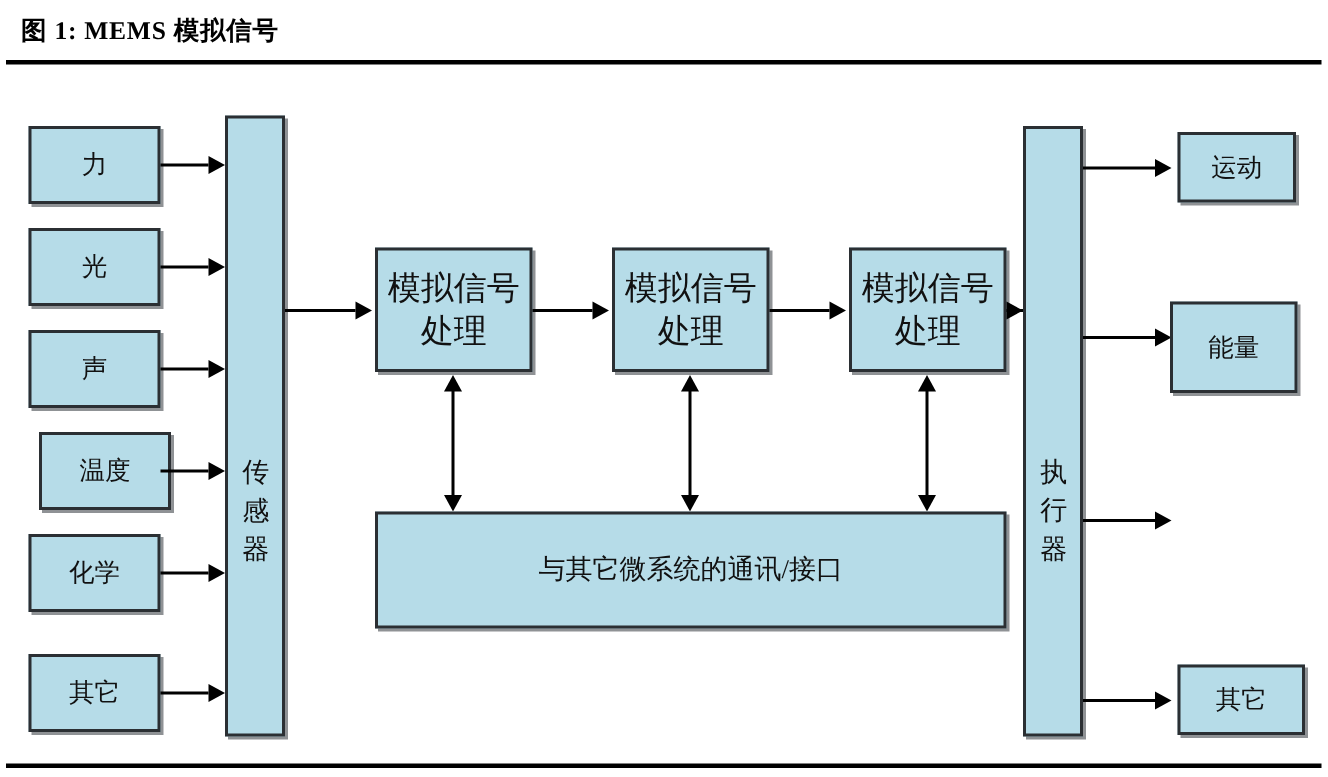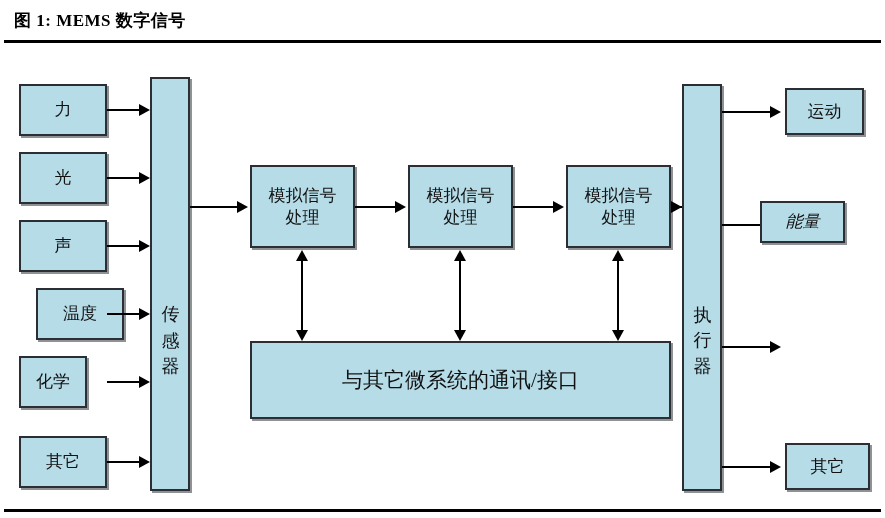--- a/index.html
+++ b/index.html
@@ -50,22 +50,22 @@
     align-items: center;
     justify-content: center;
     text-align: center;
     font-family: "Liberation Serif", "DejaVu Serif", serif;
     font-size: 17px;
     line-height: 1.28;
     color: #111111;
     user-select: none;
   }
   .node.small { font-size: 17px; }
-  .node.proc { font-size: 17px; }
-  .node.comm { font-size: 21px; }
+  .node.proc { font-size: 22px; }
+  .node.comm { font-size: 18px; }
 
   
   .node.vertical {
     writing-mode: vertical-rl;
     text-orientation: upright;
     letter-spacing: 26px;
     font-size: 18px;
     padding-top: 92px;
   }
   .node.vertical.actuator {
@@ -100,29 +100,29 @@
     border-left: 6px solid transparent;
     border-right: 6px solid transparent;
     border-top: 11px solid #000000;
   }
 </style>
 </head>
 <body>
 
 <div id="page">
 
-  <div class="caption">图 1: MEMS 数字信号</div>
+  <div class="caption">图 1: MEMS 模拟信号</div>
   <div class="rule rule-top"></div>
   <div class="rule rule-bottom"></div>
 
   <div class="node small" style="left:19px; top:84px; width:88px; height:52px;">力</div>
   <div class="node small" style="left:19px; top:152px; width:88px; height:52px;">光</div>
   <div class="node small" style="left:19px; top:220px; width:88px; height:52px;">声</div>
-  <div class="node small" style="left:36px; top:288px; width:88px; height:52px;">温度</div>
-  <div class="node small" style="left:19px; top:356px; width:68px; height:52px;text-align:right;">化学</div>
+  <div class="node small" style="left:26px; top:288px; width:88px; height:52px;">温度</div>
+  <div class="node small" style="left:19px; top:356px; width:88px; height:52px;text-align:right;">化学</div>
   <div class="node small" style="left:19px; top:436px; width:88px; height:52px;">其它</div>
 
   <div class="conn h-line" style="left:107px; top:109px; width:32px;"></div>
   <div class="arrow-r" style="left:139px; top:104px;"></div>
 
   <div class="conn h-line" style="left:107px; top:177px; width:32px;"></div>
   <div class="arrow-r" style="left:139px; top:172px;"></div>
 
   <div class="conn h-line" style="left:107px; top:245px; width:32px;"></div>
   <div class="arrow-r" style="left:139px; top:240px;"></div>
@@ -197,16 +197,16 @@
   <div class="conn h-line" style="left:722px; top:224px; width:48px;"></div>
   <div class="arrow-r" style="left:770px; top:219px;"></div>
 
   <div class="conn h-line" style="left:722px; top:346px; width:48px;"></div>
   <div class="arrow-r" style="left:770px; top:341px;"></div>
 
   <div class="conn h-line" style="left:722px; top:466px; width:48px;"></div>
   <div class="arrow-r" style="left:770px; top:461px;"></div>
 
   <div class="node small" style="left:785px; top:88px; width:79px; height:47px;">运动</div>
-  <div class="node small" style="left:760px; top:201px; width:85px; height:42px;font-style:italic;">能量</div>
+  <div class="node small" style="left:780px; top:201px; width:85px; height:61px;">能量</div>
   <div class="node small" style="left:785px; top:443px; width:85px; height:47px;">其它</div>
 
 </div>
 
 </body></html>

